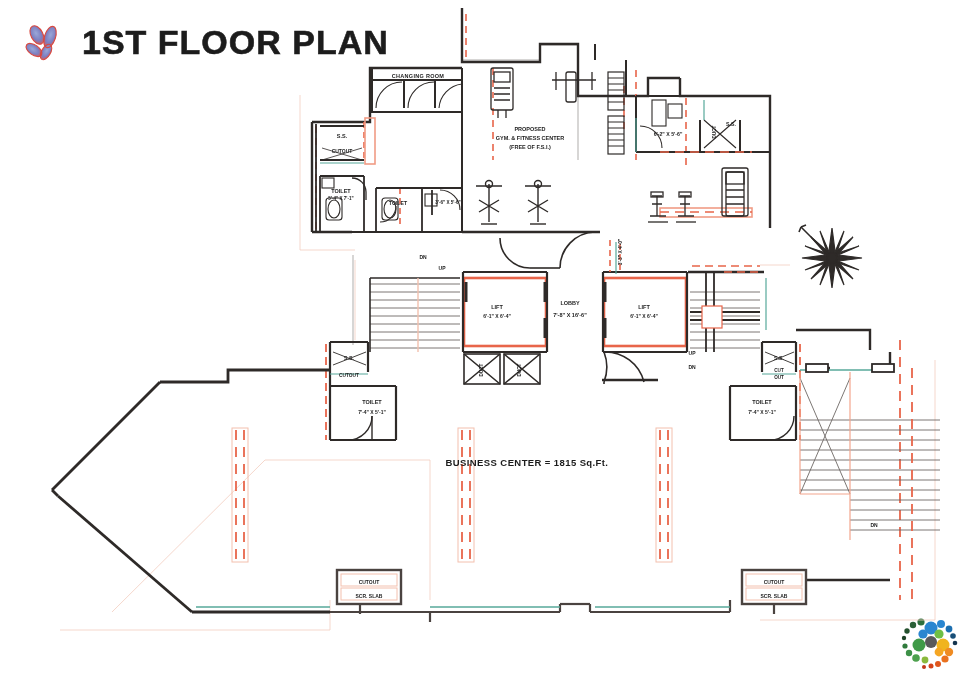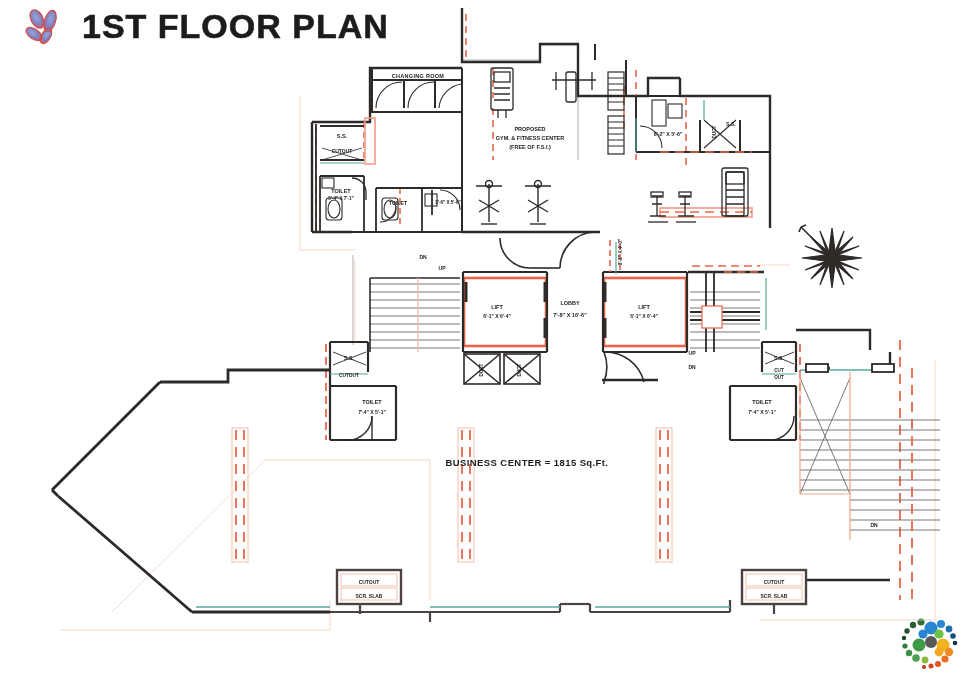--- a/index.html
+++ b/index.html
@@ -1,19 +1,19 @@
 <!DOCTYPE html>
 <html><head>
 <meta charset="utf-8">
 <style>
   html,body{margin:0;padding:0;background:#ffffff;}
   body{width:975px;height:677px;position:relative;overflow:hidden;
        font-family:"Liberation Sans",sans-serif;}
   #sheet{position:absolute;inset:0;width:975px;height:677px;}
-  .hdr{position:absolute;left:0;top:0;width:975px;height:60px;text-align:right;}
+  .hdr{position:absolute;left:0;top:16px;width:975px;height:60px;text-align:right;}
   .logo-butterfly{position:absolute;left:22px;top:6px;width:46px;height:44px;}
   .title{position:absolute;left:82px;top:7px;font-size:34px;font-weight:bold;
          letter-spacing:1px;color:#1c1c1c;font-family:"Liberation Sans",sans-serif;
          -webkit-text-stroke:0.6px #1c1c1c;white-space:nowrap;}
   .brandmark{position:absolute;left:895px;top:612px;width:72px;height:62px;}
   svg{display:block;}
   text{font-family:"Liberation Sans",sans-serif;}
 </style>
 </head>
 <body>

